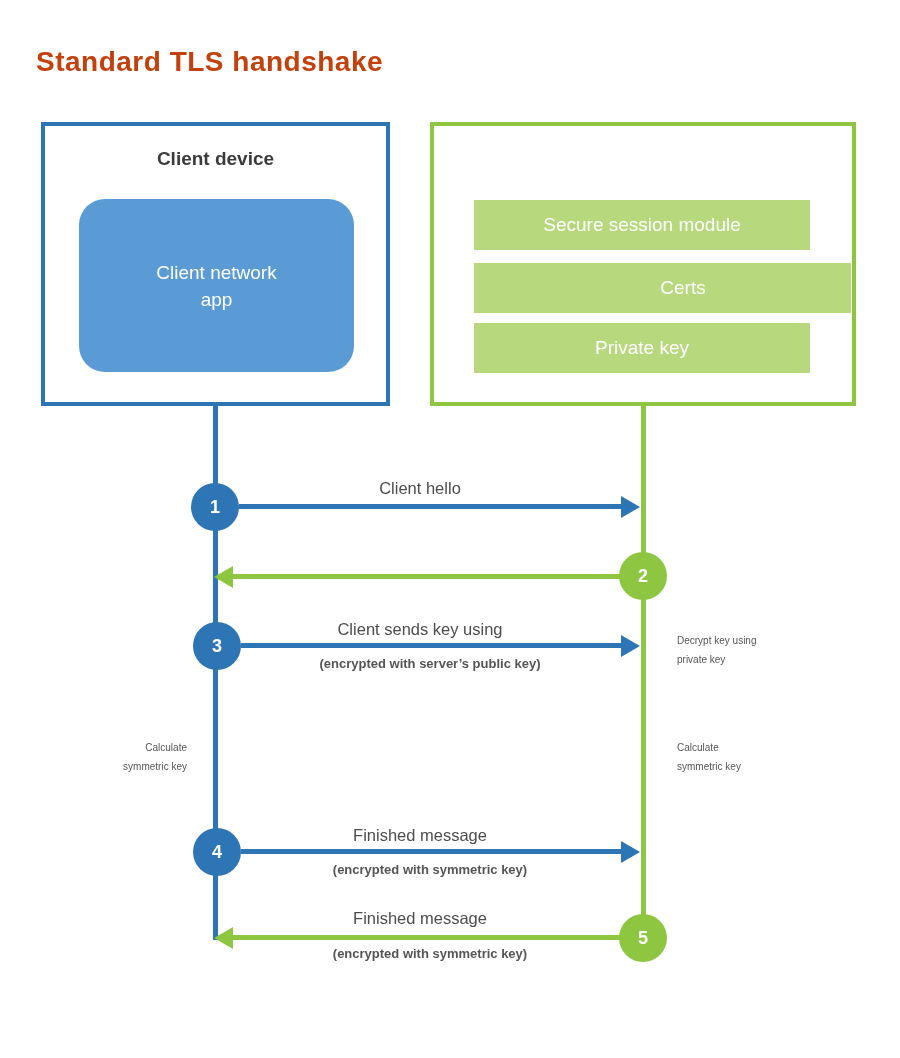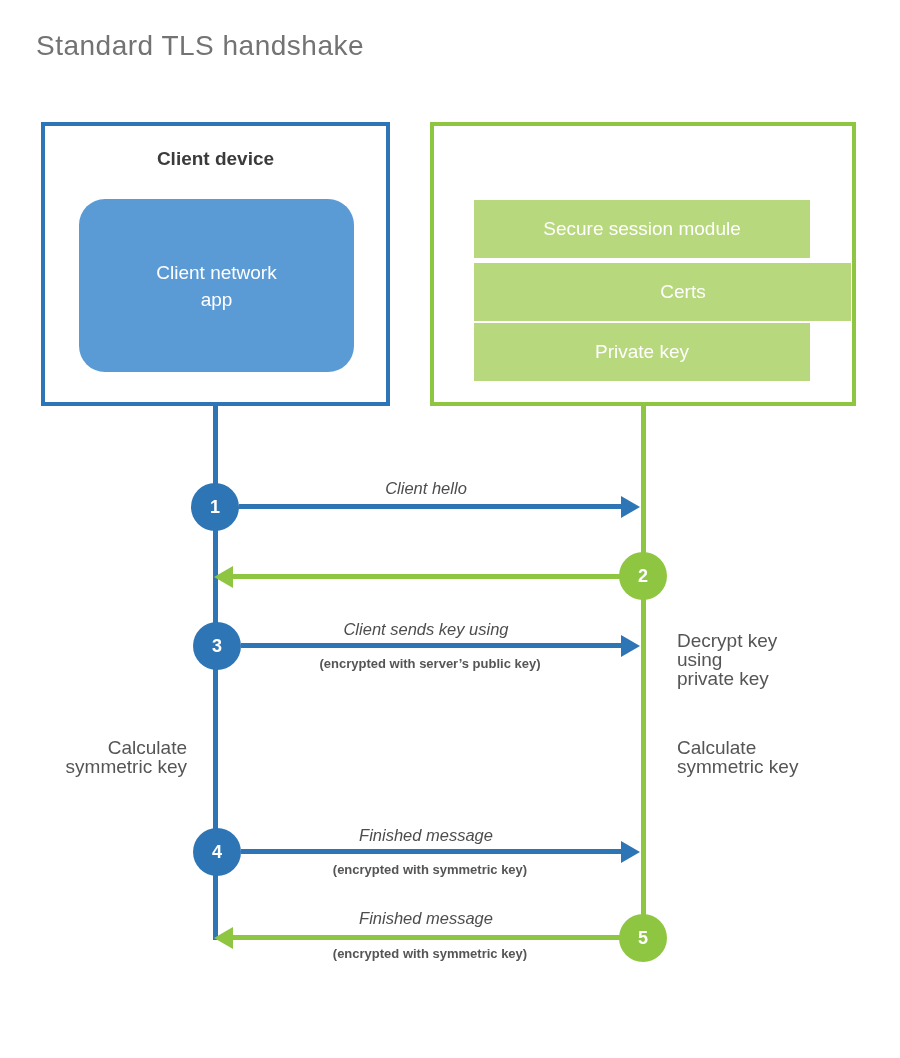--- a/index.html
+++ b/index.html
@@ -1,38 +1,38 @@
 <!DOCTYPE html>
 <html><head>
 <meta charset="utf-8">
 <style>
   html,body{margin:0;padding:0;background:#ffffff;}
   .canvas{
     position:relative;width:900px;height:1058px;background:#ffffff;overflow:hidden;
     font-family:"Liberation Sans", sans-serif;
   }
   .page-title{
-    position:absolute;left:36px;top:30px;font-size:28px;font-weight:400;
-    color:#737373;letter-spacing:0.5px;
+    position:absolute;left:36px;top:46px;font-size:28px;font-weight:700;
+    color:#c2410c;letter-spacing:0.5px;
   }
   
   .box{position:absolute;background:#ffffff;box-sizing:border-box;}
   .client-box{left:41px;top:122px;width:349px;height:284px;border:4px solid #2e75b6;}
   .server-box{left:430px;top:122px;width:426px;height:284px;border:4px solid #8ec641;}
   .box-title{
     position:absolute;left:0;right:0;top:22px;text-align:center;
     font-size:19px;font-weight:700;color:#3b3b3b;
   }
   .client-app{
     position:absolute;left:34px;top:73px;width:275px;height:173px;background:#5b9bd5;
     display:flex;align-items:center;justify-content:center;text-align:center;
     color:#ffffff;font-size:19px;line-height:27px;white-space:pre-line;border-radius:26px;
   }
   .bar{
-    position:absolute;left:40px;width:336px;height:58px;background:#b7d87c;
+    position:absolute;left:40px;width:336px;height:50px;background:#b7d87c;
     display:flex;align-items:center;justify-content:center;
     color:#ffffff;font-size:19px;
   }
   .bar1{top:74px;} .bar2{top:137px;padding-left:41px;} .bar3{top:197px;}
   
   .vline{position:absolute;width:5px;top:406px;height:534px;}
   .vline-client{left:213px;background:#2e75b6;}
   .vline-server{left:641px;background:#8ec641;}
   
   .step-circle{
@@ -52,34 +52,34 @@
   .a3{left:241px;top:643px;width:381px;}
   .a4{left:241px;top:849px;width:381px;}
   .a5{left:233px;top:935px;width:388px;}
   .head{position:absolute;width:0;height:0;border-top:11px solid transparent;border-bottom:11px solid transparent;z-index:3;}
   .head-right-blue{border-left:19px solid #2e75b6;}
   .head-left-green{border-right:19px solid #8ec641;}
   .h1{left:621px;top:496px;} .h2{left:214px;top:566px;}
   .h3{left:621px;top:635px;} .h4{left:621px;top:841px;} .h5{left:214px;top:927px;}
   
   .msg-label{
-    position:absolute;left:206px;width:440px;text-align:center;
-    font-size:16.5px;color:#4d4d4d;z-index:4;font-style:italic;
+    position:absolute;left:200px;width:440px;text-align:center;
+    font-size:16.5px;color:#4d4d4d;z-index:4;
   }
   .msg-sub{
     position:absolute;left:210px;width:440px;text-align:center;
     font-size:13px;color:#555555;z-index:4;font-weight:bold;
   }
   .l1{top:479px;} .l2{top:549px;}
   .l3{top:620px;} .l3s{top:656px;}
   .l4{top:826px;} .l4s{top:862px;}
   .l5{top:909px;} .l5s{top:946px;}
   
   .note{
-    position:absolute;font-size:19px;line-height:19px;color:#555555;
+    position:absolute;font-size:10px;line-height:19px;color:#555555;
     white-space:pre-line;z-index:4;
   }
   .note-decrypt{left:677px;top:631px;width:150px;text-align:left;}
   .note-calc-right{left:677px;top:738px;width:150px;text-align:left;}
   .note-calc-left{left:27px;top:738px;width:160px;text-align:right;}
 </style>
 </head>
 <body>
 
 <div class="canvas">

